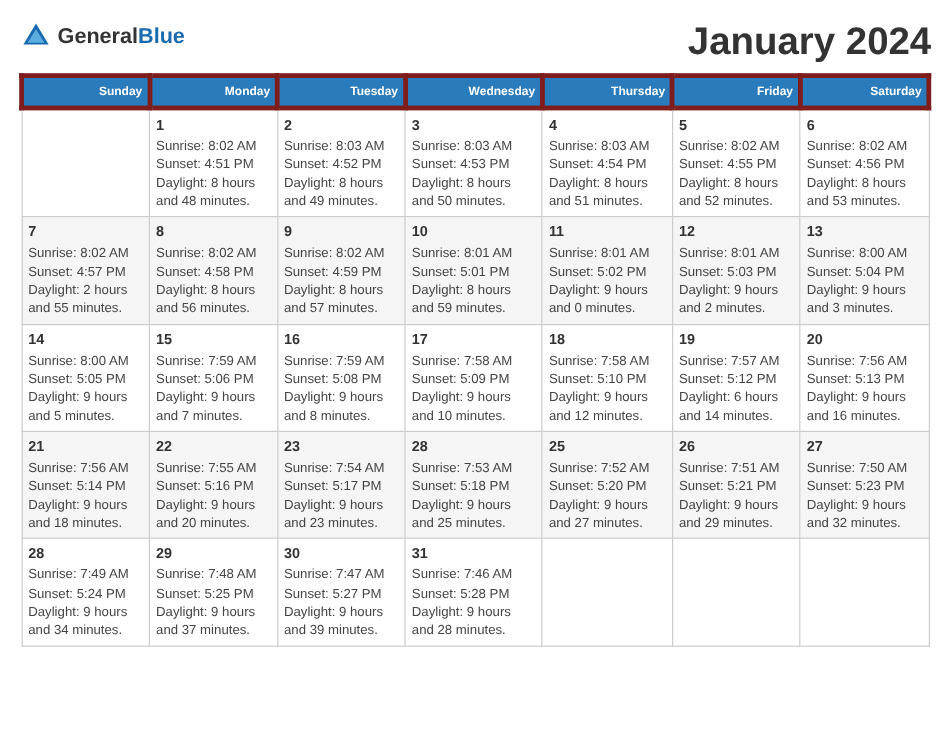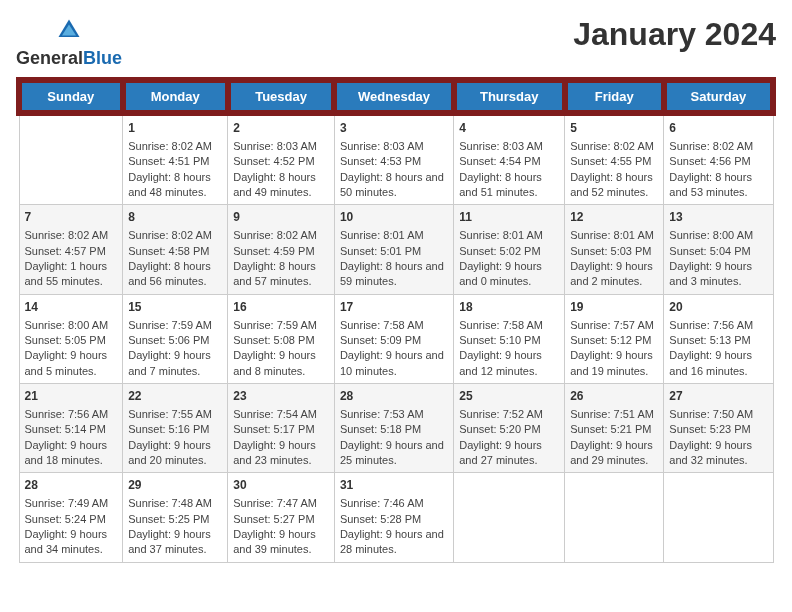--- a/index.html
+++ b/index.html
@@ -13,21 +13,20 @@
     .header {
       display: flex;
       align-items: flex-start;
       justify-content: space-between;
       margin-bottom: 8px;
     }
     .logo {
       display: flex;
       align-items: center;
       gap: 4px;
-      flex-direction: column;
     }
     .logo-text-general {
       font-size: 18px;
       font-weight: bold;
       color: #333;
     }
     .logo-text-blue {
       font-size: 18px;
       font-weight: bold;
       color: #1a6ab0;
@@ -51,24 +50,24 @@
     }
     table {
       width: 100%;
       border-collapse: collapse;
       font-size: 11px;
     }
     thead tr th {
       background-color: #2a7bbc;
       color: #fff;
       padding: 6px 4px;
-      text-align: center;
-      font-size: 13px;
-      font-weight: bold;
-      border: 6px solid #7f1d1d;
+      text-align: right;
+      font-size: 10px;
+      font-weight: bold;
+      border: 4px solid #7f1d1d;
     }
     tbody tr td {
       border: 1px solid #ccc;
       padding: 4px 5px;
       vertical-align: top;
       min-height: 80px;
       color: #333;
       line-height: 1.4;
     }
     tbody tr:nth-child(even) td {
@@ -145,21 +144,21 @@
           <div class="cell-content"><span>Sunrise: 8:02 AM</span><br><span>Sunset: 4:55 PM</span><br><span>Daylight: 8 hours and 52 minutes.</span></div>
         </td>
         <td>
           <span class="day-num">6</span>
           <div class="cell-content"><span>Sunrise: 8:02 AM</span><br><span>Sunset: 4:56 PM</span><br><span>Daylight: 8 hours and 53 minutes.</span></div>
         </td>
       </tr>
       <tr>
         <td>
           <span class="day-num">7</span>
-          <div class="cell-content"><span>Sunrise: 8:02 AM</span><br><span>Sunset: 4:57 PM</span><br><span>Daylight: 1 hours and 55 minutes.</span></div>
+          <div class="cell-content"><span>Sunrise: 8:02 AM</span><br><span>Sunset: 4:57 PM</span><br><span>Daylight: 2 hours and 55 minutes.</span></div>
         </td>
         <td>
           <span class="day-num">8</span>
           <div class="cell-content"><span>Sunrise: 8:02 AM</span><br><span>Sunset: 4:58 PM</span><br><span>Daylight: 8 hours and 56 minutes.</span></div>
         </td>
         <td>
           <span class="day-num">9</span>
           <div class="cell-content"><span>Sunrise: 8:02 AM</span><br><span>Sunset: 4:59 PM</span><br><span>Daylight: 8 hours and 57 minutes.</span></div>
         </td>
         <td>
@@ -195,21 +194,21 @@
         <td>
           <span class="day-num">17</span>
           <div class="cell-content"><span>Sunrise: 7:58 AM</span><br><span>Sunset: 5:09 PM</span><br><span>Daylight: 9 hours and 10 minutes.</span></div>
         </td>
         <td>
           <span class="day-num">18</span>
           <div class="cell-content"><span>Sunrise: 7:58 AM</span><br><span>Sunset: 5:10 PM</span><br><span>Daylight: 9 hours and 12 minutes.</span></div>
         </td>
         <td>
           <span class="day-num">19</span>
-          <div class="cell-content"><span>Sunrise: 7:57 AM</span><br><span>Sunset: 5:12 PM</span><br><span>Daylight: 9 hours and 19 minutes.</span></div>
+          <div class="cell-content"><span>Sunrise: 7:57 AM</span><br><span>Sunset: 5:12 PM</span><br><span>Daylight: 6 hours and 14 minutes.</span></div>
         </td>
         <td>
           <span class="day-num">20</span>
           <div class="cell-content"><span>Sunrise: 7:56 AM</span><br><span>Sunset: 5:13 PM</span><br><span>Daylight: 9 hours and 16 minutes.</span></div>
         </td>
       </tr>
       <tr>
         <td>
           <span class="day-num">21</span>
           <div class="cell-content"><span>Sunrise: 7:56 AM</span><br><span>Sunset: 5:14 PM</span><br><span>Daylight: 9 hours and 18 minutes.</span></div>

